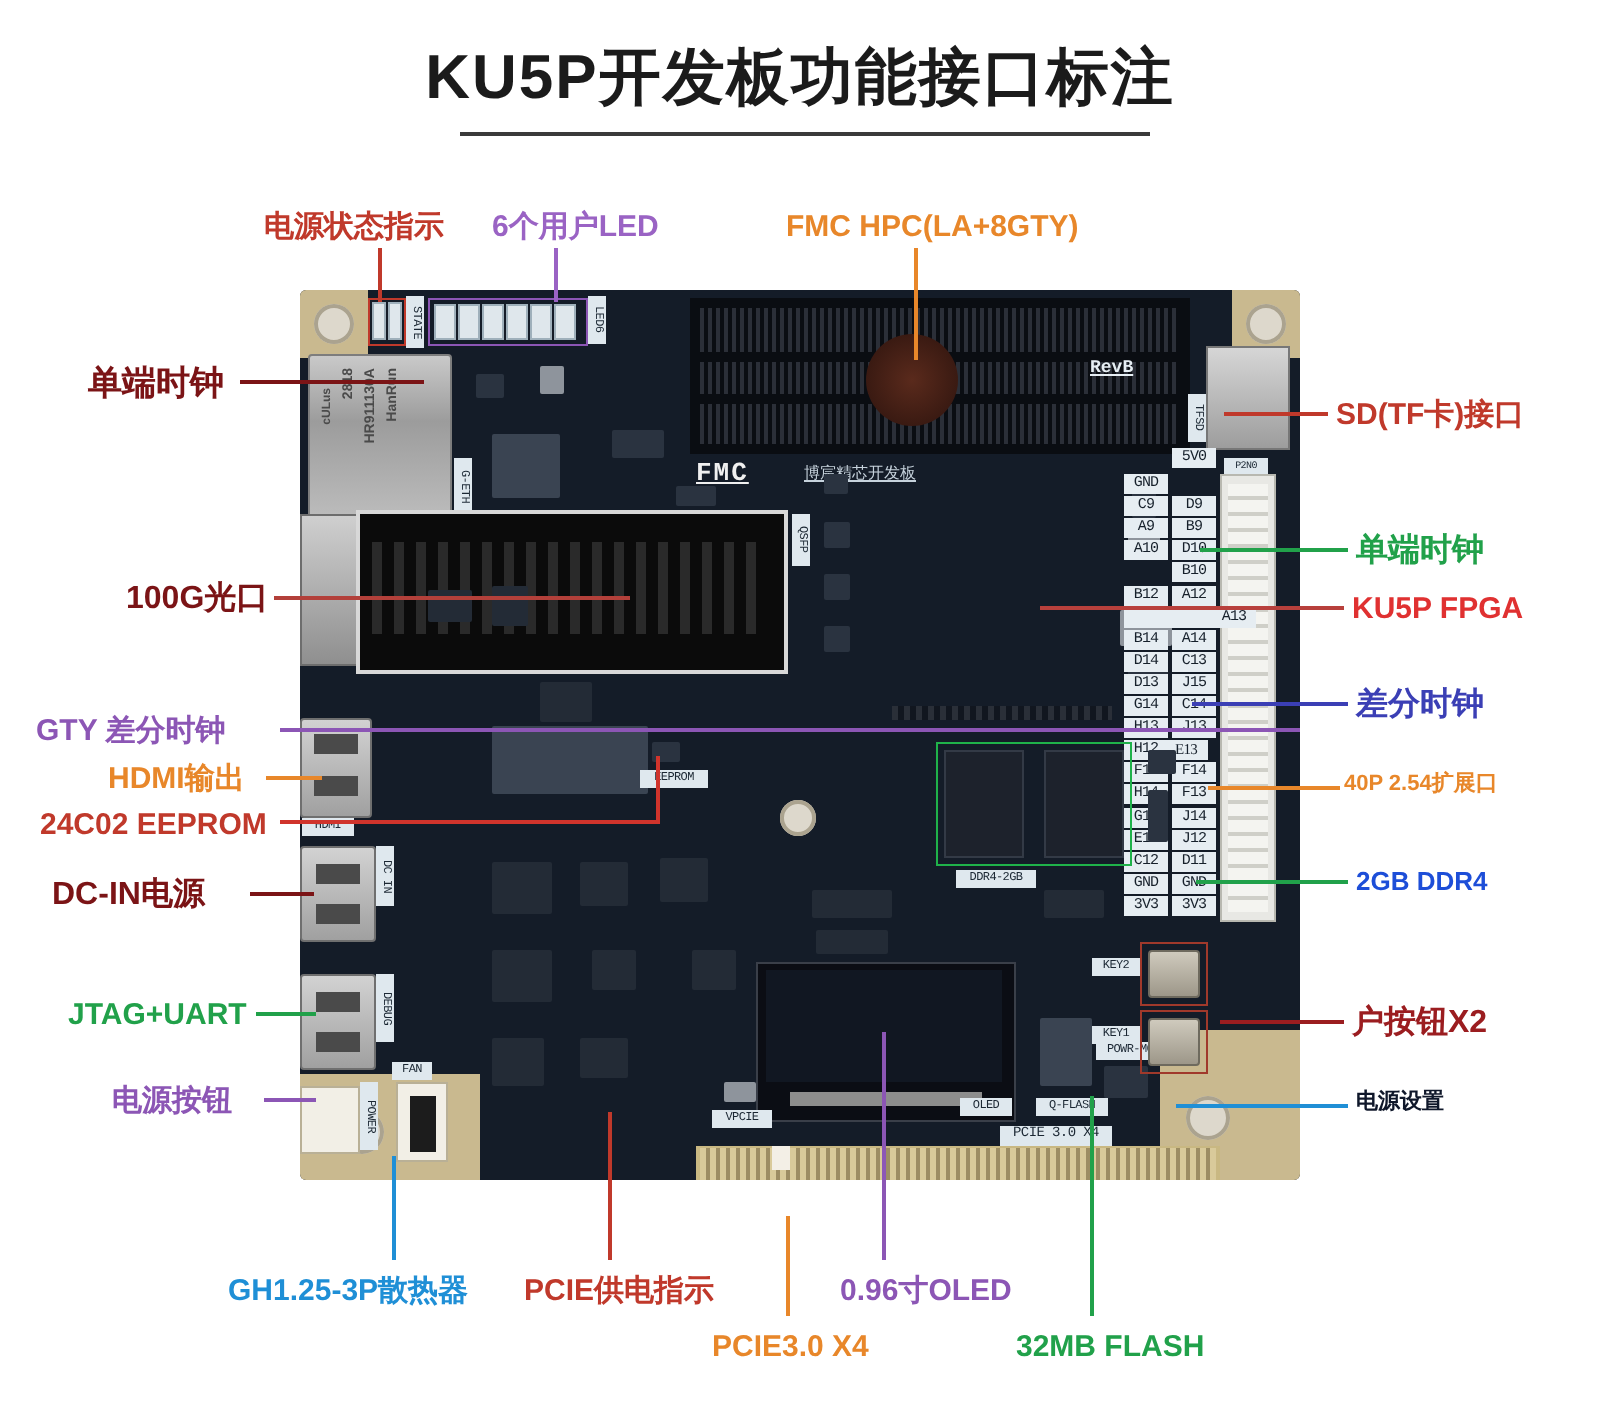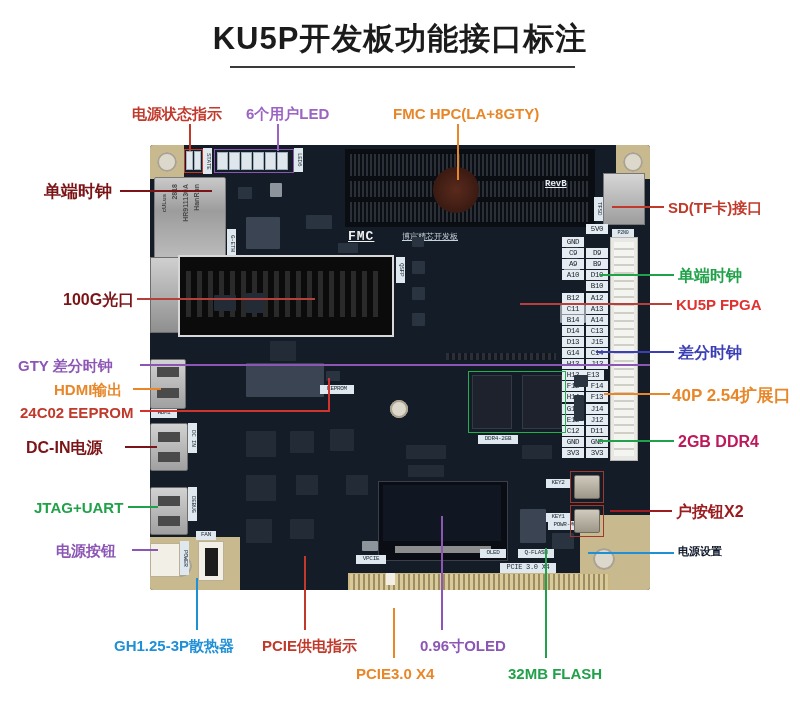--- a/index.html
+++ b/index.html
@@ -201,33 +201,33 @@
         <div class="pinlbl" style="left: 436px; top: 103.1px; width: 22px; height: 10px;">D9</div>
         <div class="pinlbl" style="left: 412px; top: 114.2px; width: 22px; height: 10px;">A9</div>
         <div class="pinlbl" style="left: 436px; top: 114.2px; width: 22px; height: 10px;">B9</div>
         <div class="pinlbl" style="left: 412px; top: 125.3px; width: 22px; height: 10px;">A10</div>
         <div class="pinlbl" style="left: 436px; top: 125.3px; width: 22px; height: 10px;">D10</div>
         <div class="pinlbl" style="left: 436px; top: 136.4px; width: 22px; height: 10px;">B11</div>
         <div class="pinlbl" style="left: 436px; top: 136.4px; width: 22px; height: 10px;">B10</div>
         <div class="pinlbl" style="left: 412px; top: 147.5px; width: 22px; height: 10px;">B12</div>
         <div class="pinlbl" style="left: 436px; top: 147.5px; width: 22px; height: 10px;">A12</div>
         <div class="pinlbl" style="left: 412px; top: 158.6px; width: 22px; height: 10px;">C11</div>
-        <div class="pinlbl" style="left: 436px; top: 158.6px; width: 22px; height: 10px;">A13</div>
+        <div class="pinlbl" style="left: 412px; top: 158.6px; width: 22px; height: 10px; padding-left: 44px;">A13</div>
         <div class="pinlbl" style="left: 412px; top: 169.7px; width: 22px; height: 10px;">B14</div>
         <div class="pinlbl" style="left: 436px; top: 169.7px; width: 22px; height: 10px;">A14</div>
         <div class="pinlbl" style="left: 412px; top: 180.8px; width: 22px; height: 10px;">D14</div>
         <div class="pinlbl" style="left: 436px; top: 180.8px; width: 22px; height: 10px;">C13</div>
         <div class="pinlbl" style="left: 412px; top: 191.9px; width: 22px; height: 10px;">D13</div>
         <div class="pinlbl" style="left: 436px; top: 191.9px; width: 22px; height: 10px;">J15</div>
         <div class="pinlbl" style="left: 412px; top: 203px; width: 22px; height: 10px;">G14</div>
         <div class="pinlbl" style="left: 436px; top: 203px; width: 22px; height: 10px;">C14</div>
         <div class="pinlbl" style="left: 412px; top: 214.1px; width: 22px; height: 10px;">H13</div>
         <div class="pinlbl" style="left: 436px; top: 214.1px; width: 22px; height: 10px;">J13</div>
         <div class="pinlbl" style="left: 412px; top: 225.2px; width: 22px; height: 10px;">H12</div>
-        <div class="pinlbl" style="left: 432px; top: 225.2px; width: 22px; height: 10px;">E13</div>
+        <div class="pinlbl" style="left: 432px; top: 225.2px; width: 22px; height: 10px; font-family: Liberation Serif, serif;">E13</div>
         <div class="pinlbl" style="left: 412px; top: 236.3px; width: 22px; height: 10px;">F12</div>
         <div class="pinlbl" style="left: 436px; top: 236.3px; width: 22px; height: 10px;">F14</div>
         <div class="pinlbl" style="left: 412px; top: 247.4px; width: 22px; height: 10px;">H14</div>
         <div class="pinlbl" style="left: 436px; top: 247.4px; width: 22px; height: 10px;">F13</div>
         <div class="pinlbl" style="left: 412px; top: 258.5px; width: 22px; height: 10px;">G12</div>
         <div class="pinlbl" style="left: 436px; top: 258.5px; width: 22px; height: 10px;">J14</div>
         <div class="pinlbl" style="left: 412px; top: 269.6px; width: 22px; height: 10px;">E12</div>
         <div class="pinlbl" style="left: 436px; top: 269.6px; width: 22px; height: 10px;">J12</div>
         <div class="pinlbl" style="left: 412px; top: 280.7px; width: 22px; height: 10px;">C12</div>
         <div class="pinlbl" style="left: 436px; top: 280.7px; width: 22px; height: 10px;">D11</div>
@@ -369,23 +369,23 @@
       <div class="lbl" style="left: 393px; top: 106px; color: rgb(232, 135, 42); font-size: 15px;">FMC HPC(LA+8GTY)</div>
       <div class="lbl" style="left: 44px; top: 183px; color: rgb(123, 20, 22); font-size: 17px;">单端时钟</div>
       <div class="lbl" style="left: 668px; top: 200px; color: rgb(192, 57, 43); font-size: 15px;">SD(TF卡)接口</div>
       <div class="lbl" style="left: 63px; top: 292px; color: rgb(123, 20, 22); font-size: 16px;">100G光口</div>
       <div class="lbl" style="left: 678px; top: 268px; color: rgb(33, 161, 74); font-size: 16px;">单端时钟</div>
       <div class="lbl" style="left: 676px; top: 297px; color: rgb(224, 49, 49); font-size: 15px;">KU5P FPGA</div>
       <div class="lbl" style="left: 678px; top: 345px; color: rgb(59, 63, 181); font-size: 16px;">差分时钟</div>
       <div class="lbl" style="left: 18px; top: 358px; color: rgb(140, 86, 181); font-size: 15px;">GTY 差分时钟</div>
       <div class="lbl" style="left: 54px; top: 382px; color: rgb(232, 135, 42); font-size: 15px;">HDMI输出</div>
       <div class="lbl" style="left: 20px; top: 405px; color: rgb(192, 57, 43); font-size: 15px;">24C02 EEPROM</div>
-      <div class="lbl" style="left: 672px; top: 387px; color: rgb(232, 135, 42); font-size: 17px;">40P 2.54扩展口</div>
+      <div class="lbl" style="left: 672px; top: 387px; color: rgb(232, 135, 42); font-size: 11px;">40P 2.54扩展口</div>
       <div class="lbl" style="left: 26px; top: 440px; color: rgb(123, 20, 22); font-size: 16px;">DC-IN电源</div>
-      <div class="lbl" style="left: 678px; top: 434px; color: #be185d; font-size: 16px;">2GB DDR4</div>
+      <div class="lbl" style="left: 678px; top: 434px; color: #1d4ed8; font-size: 13px;">2GB DDR4</div>
       <div class="lbl" style="left: 34px; top: 500px; color: rgb(33, 161, 74); font-size: 15px;">JTAG+UART</div>
       <div class="lbl" style="left: 676px; top: 504px; color: rgb(155, 29, 32); font-size: 16px;">户按钮X2</div>
       <div class="lbl" style="left: 56px; top: 543px; color: rgb(140, 86, 181); font-size: 15px;">电源按钮</div>
       <div class="lbl" style="left: 678px; top: 546px; color: #0f172a; font-size: 11px;">电源设置</div>
       <div class="lbl" style="left: 114px; top: 638px; color: rgb(31, 143, 214); font-size: 15px;">GH1.25-3P散热器</div>
       <div class="lbl" style="left: 262px; top: 638px; color: rgb(192, 57, 43); font-size: 15px;">PCIE供电指示</div>
       <div class="lbl" style="left: 420px; top: 638px; color: rgb(140, 86, 181); font-size: 15px;">0.96寸OLED</div>
       <div class="lbl" style="left: 356px; top: 666px; color: rgb(232, 135, 42); font-size: 15px;">PCIE3.0 X4</div>
       <div class="lbl" style="left: 508px; top: 666px; color: rgb(33, 161, 74); font-size: 15px;">32MB FLASH</div>
     </div>

